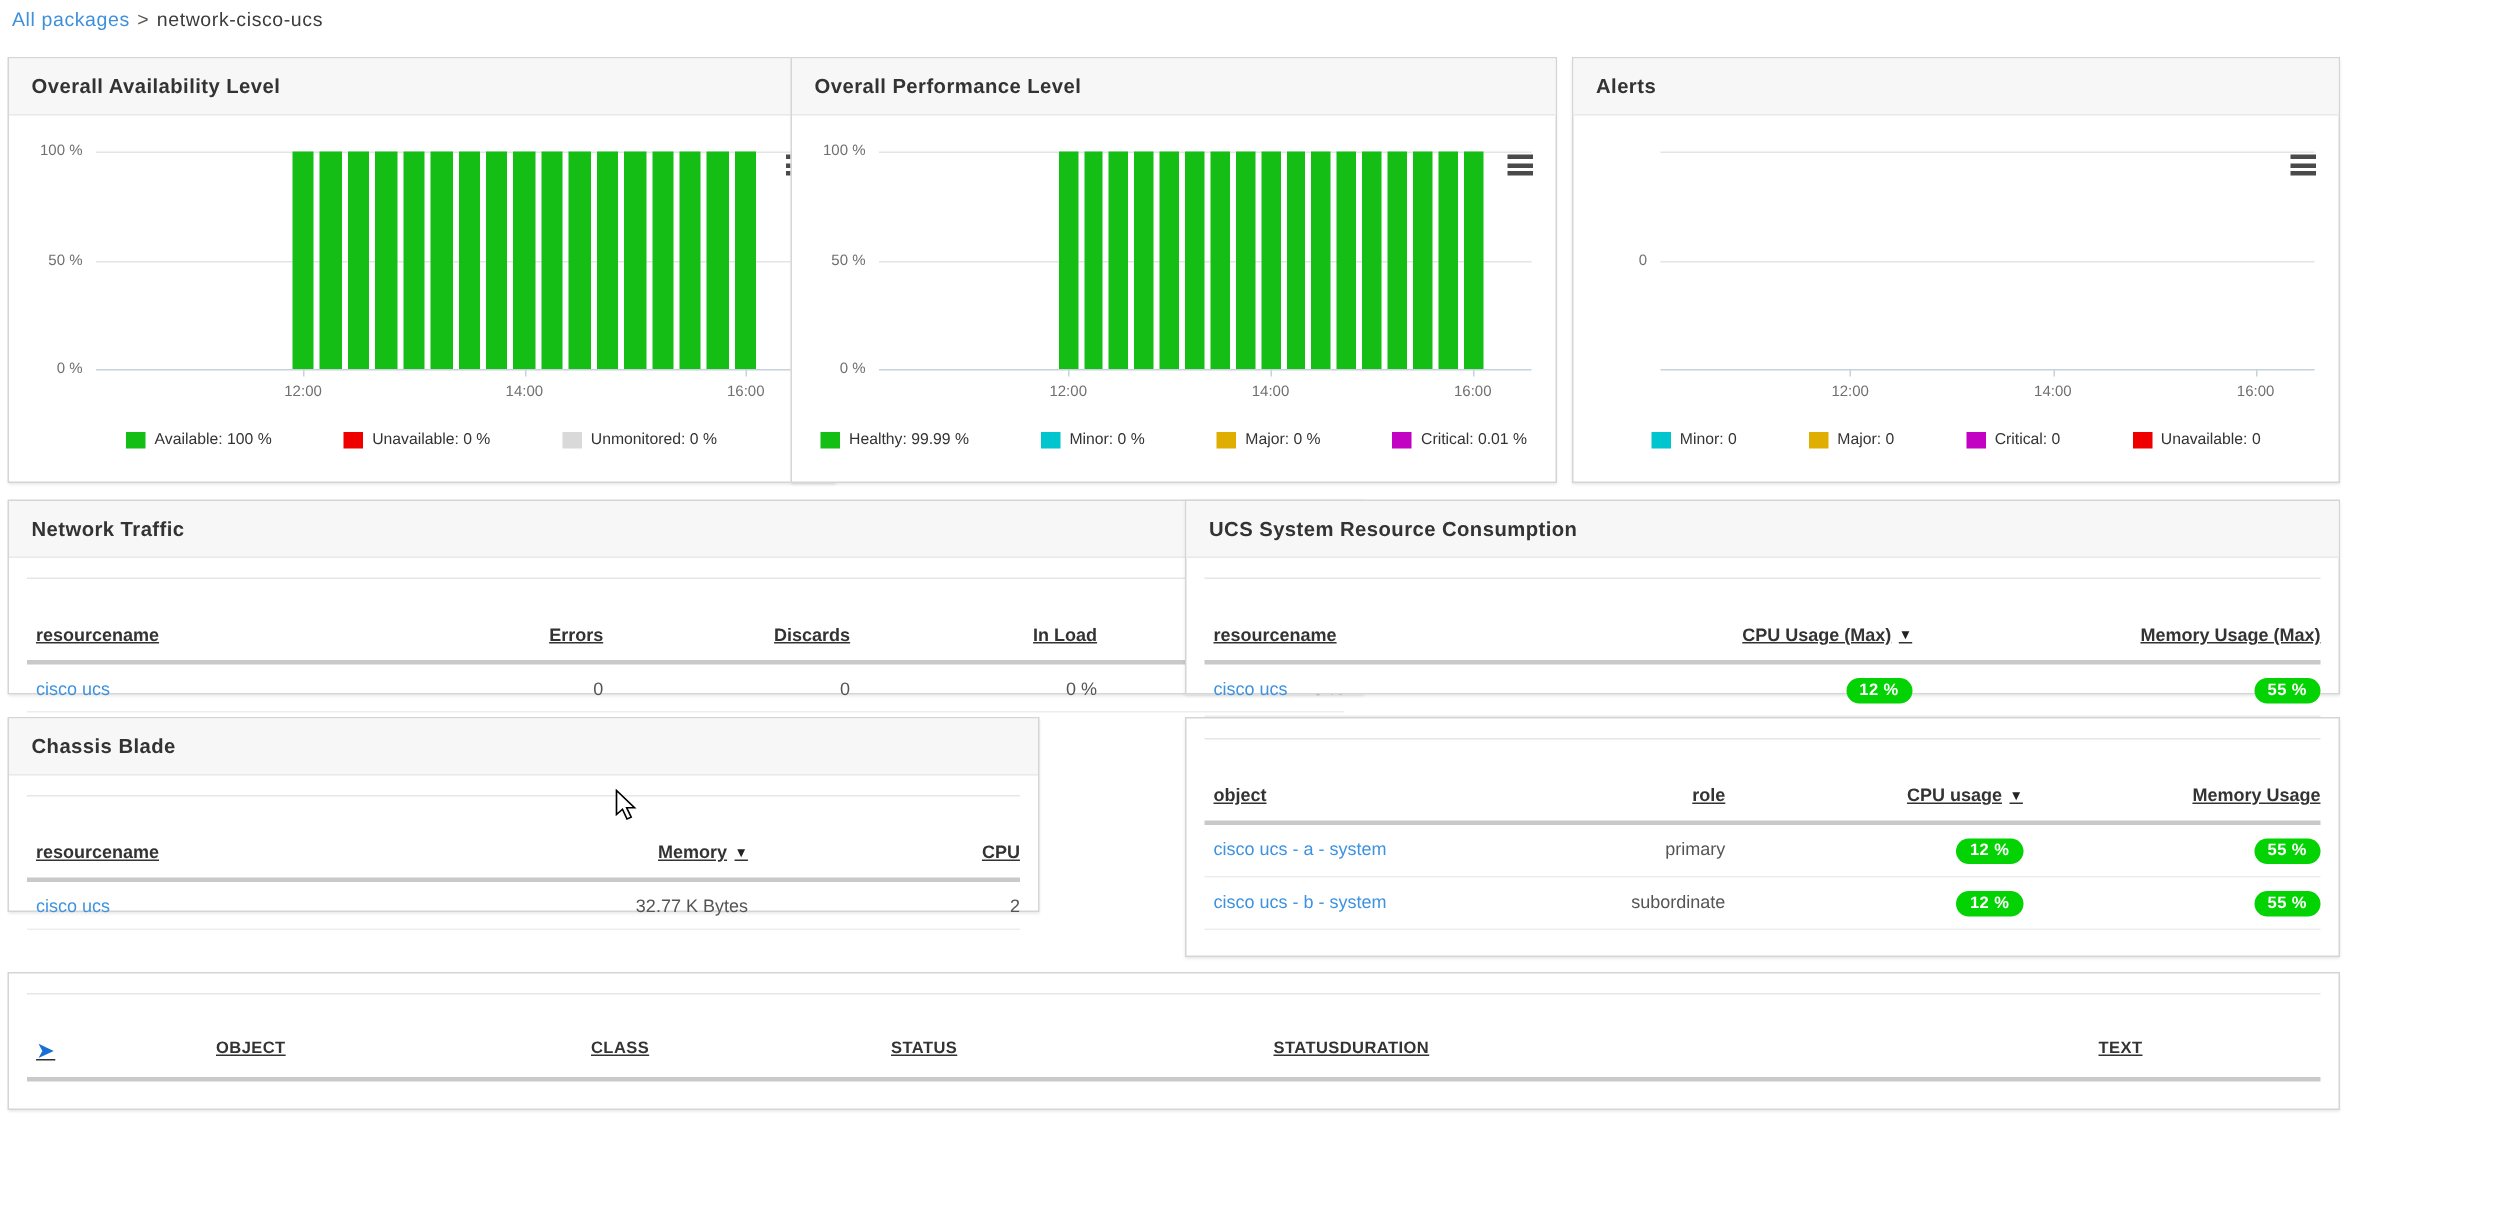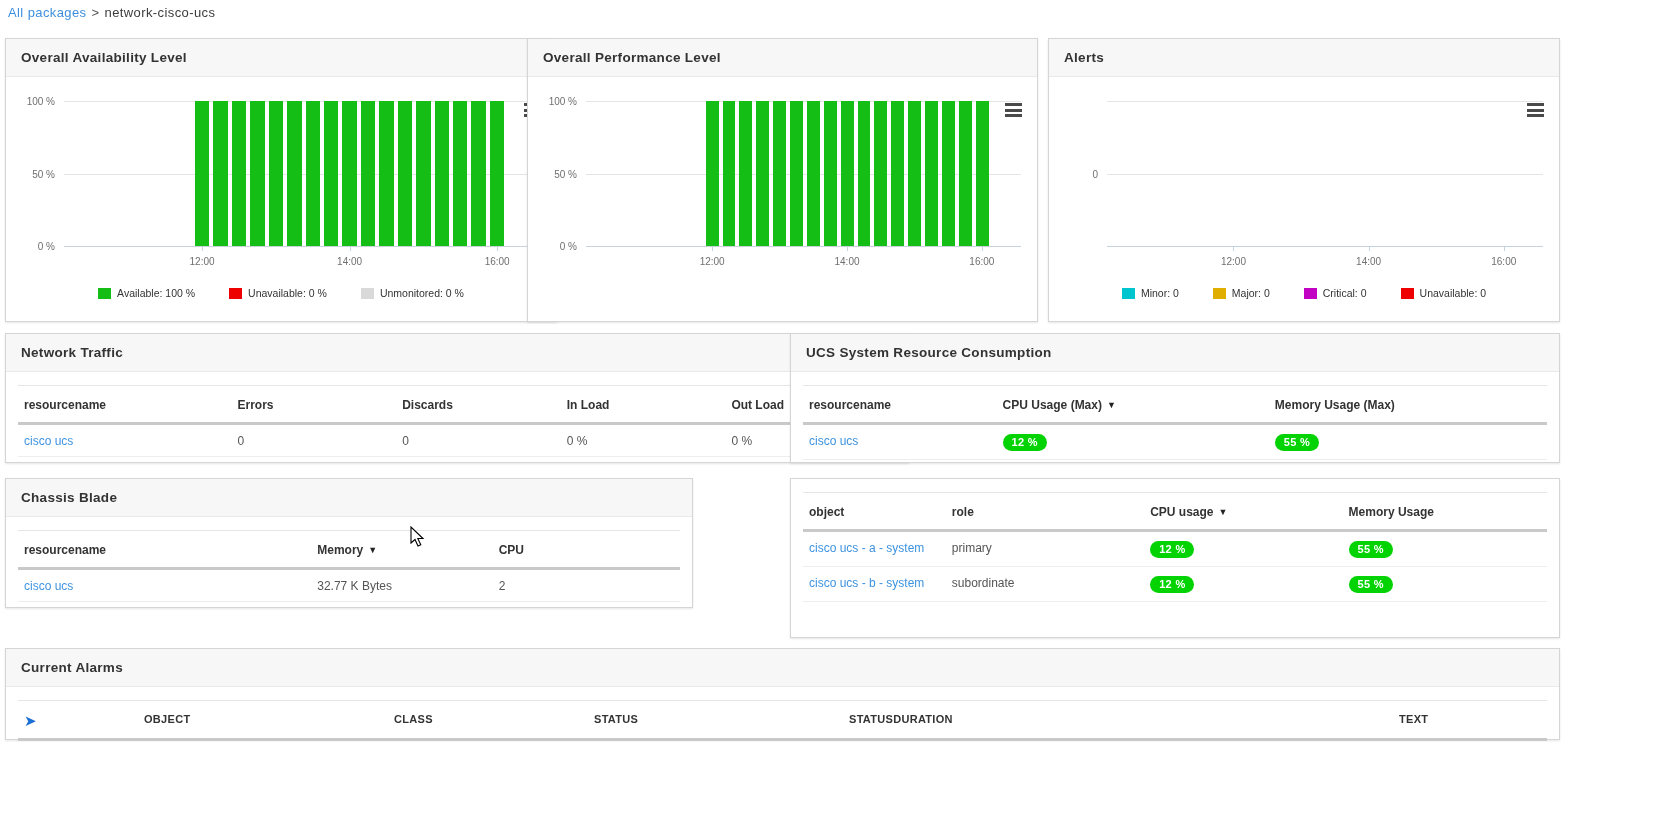--- a/index.html
+++ b/index.html
@@ -18,34 +18,34 @@
   
   .plot{position:absolute;left:58px;right:16px;top:62px;height:145px;}
   .gridline{position:absolute;left:0;right:0;height:1px;background:#e4e4e4;}
   .gridline.axis{background:#c6d3dd;}
   .ylab{position:absolute;right:calc(100% + 9px);transform:translateY(-50%);font-size:10px;color:#6f6f6f;white-space:nowrap;}
   .bars{position:absolute;bottom:0;top:0;display:flex;align-items:flex-end;gap:4px;}
   .bar{flex:1 1 0;}
   .xtick{position:absolute;top:100%;width:1px;height:5px;background:#c6d3dd;}
   .xlabels{position:absolute;left:58px;right:16px;top:211px;height:16px;}
   .xlab{position:absolute;transform:translateX(-50%);top:6px;font-size:10px;color:#6f6f6f;}
-  .legend{position:absolute;left:10px;right:10px;top:248px;display:flex;justify-content:center;gap:34px;}
+  .legend{position:absolute;left:10px;right:10px;top:248px;display:flex;justify-content:center;gap:48px;}
   .legend-item{display:flex;align-items:center;gap:6px;font-size:10.5px;color:#333;cursor:pointer;}
   .swatch{display:inline-block;width:13px;height:11px;}
   .menu-btn{position:absolute;top:64px;right:15px;width:17px;cursor:pointer;}
   .menu-btn .mbar{display:block;height:3px;background:#4a4a4a;margin-bottom:2.5px;}
 
   
   .tbl{margin:13px 12px 0;}
-  .t-head{display:grid;border-top:1px solid #e6e6e6;padding:12px 0 10px;border-bottom:3px solid #c9c9c9;
-          font-size:12px;font-weight:bold;color:#333;}
+  .t-head{display:grid;border-top:1px solid #e6e6e6;padding:30px 0 10px;border-bottom:3px solid #c9c9c9;
+          font-size:12px;font-weight:bold;color:#333;text-decoration:underline;}
   .t-row{display:grid;padding:9px 0 8px;border-bottom:1px solid #ededed;font-size:12px;color:#555;}
   .t-cell{box-sizing:border-box;}
   .t-cell.left{text-align:left;padding-left:6px;}
-  .t-cell.center{text-align:left;}
+  .t-cell.center{text-align:right;}
   .link{color:#3e93e0;cursor:pointer;}
   .pill{display:inline-block;background:#03d203;color:#fff;font-weight:bold;font-size:11px;
         padding:2px 9px 3px;border-radius:10px;letter-spacing:.3px;}
   .sort{font-size:9px;margin-left:5px;color:#222;vertical-align:1px;}
   .expand-icon{color:#1a6fd4;font-size:15px;font-weight:bold;line-height:1;cursor:pointer;}
 
   .cols-nt{grid-template-columns:2fr 1.5fr 1.5fr 1.5fr 1.5fr;}
   .cols-ucs{grid-template-columns:1.1fr 1.5fr 1.5fr;}
   .cols-cb{grid-template-columns:1.65fr 1fr 1fr;}
   .cols-fi{grid-template-columns:0.75fr 1fr 1fr 1fr;}
@@ -157,20 +157,38 @@
         </div>
         <div class="xtick" style="left: 29%;"></div>
         <div class="xtick" style="left: 60%;"></div>
         <div class="xtick" style="left: 91%;"></div>
       </div>
     <div class="xlabels">
         <div class="xlab" style="left: 29%;">12:00</div>
         <div class="xlab" style="left: 60%;">14:00</div>
         <div class="xlab" style="left: 91%;">16:00</div>
       </div>
+    <div class="legend">
+        <div class="legend-item">
+          <span class="swatch" style="background: rgb(20, 190, 20);"></span>
+          <span>Healthy: 99.99 %</span>
+        </div>
+        <div class="legend-item">
+          <span class="swatch" style="background: rgb(0, 196, 206);"></span>
+          <span>Minor: 0 %</span>
+        </div>
+        <div class="legend-item">
+          <span class="swatch" style="background: rgb(223, 174, 0);"></span>
+          <span>Major: 0 %</span>
+        </div>
+        <div class="legend-item">
+          <span class="swatch" style="background: rgb(195, 3, 195);"></span>
+          <span>Critical: 0.01 %</span>
+        </div>
+      </div>
   </div>
 
   <div class="panel" style="left:1048px;top:38px;width:512px;height:284px">
     <div class="p-head">Alerts</div>
     <div class="menu-btn">
         <span class="mbar"></span>
         <span class="mbar"></span>
         <span class="mbar"></span>
       </div>
     <div class="plot">
@@ -284,21 +302,20 @@
             <div class="t-cell left"><span class="link">cisco ucs - b - system</span></div>
             <div class="t-cell center"><span>subordinate</span></div>
             <div class="t-cell center"><span class="pill">12 %</span></div>
             <div class="t-cell center"><span class="pill">55 %</span></div>
           </div>
         </div>
     </div>
   </div>
 
   <div class="panel" style="left:5px;top:648px;width:1555px;height:92px">
-    <div class="p-head">Current Alarms</div>
     <div class="tbl">
       <div class="t-head ca-head cols-ca">
           <div class="t-cell left"><span class="expand-icon">➤</span></div>
           <div class="t-cell left">OBJECT</div>
           <div class="t-cell left">CLASS</div>
           <div class="t-cell left">STATUS</div>
           <div class="t-cell left">STATUSDURATION</div>
           <div class="t-cell left">TEXT</div>
         </div>
       <div></div>

